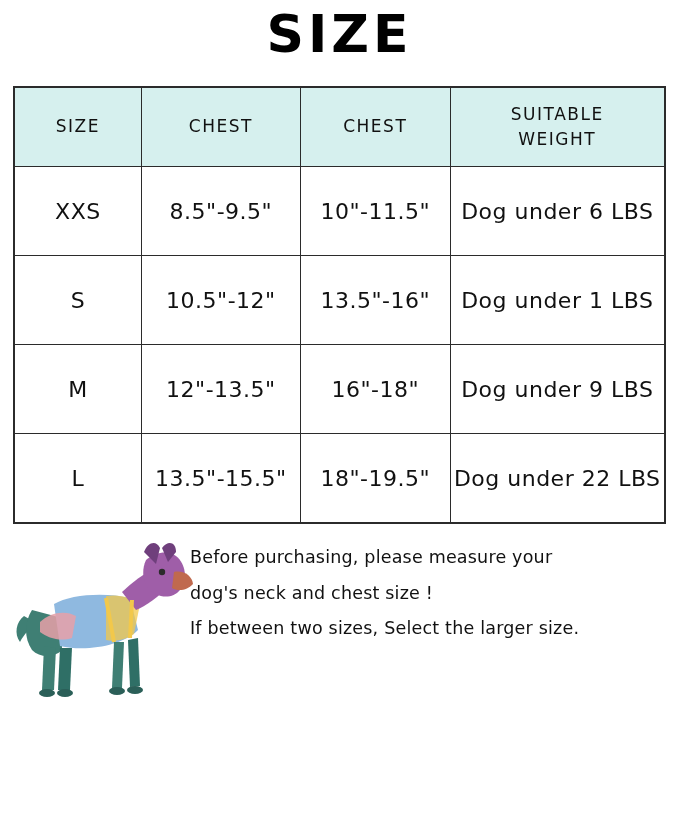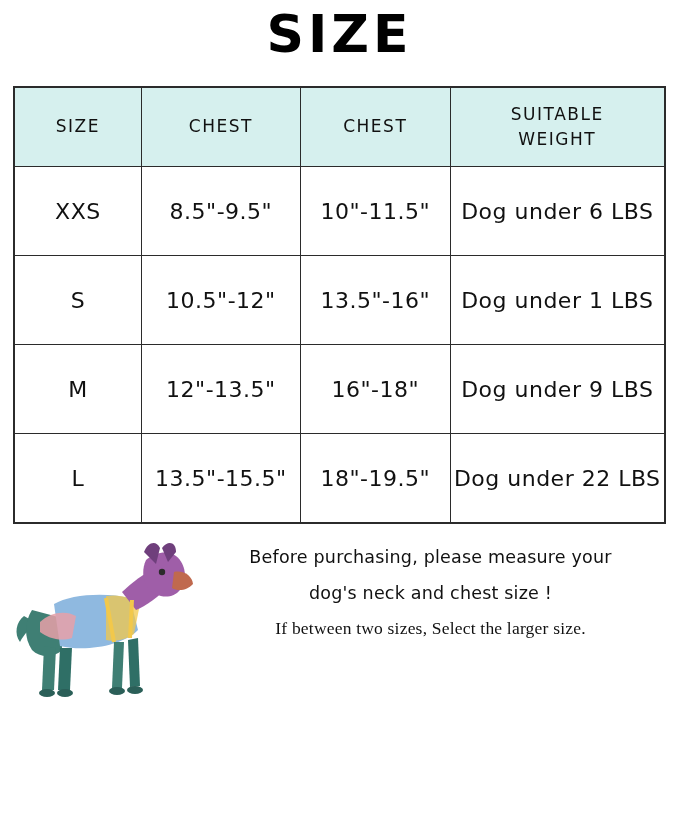--- a/index.html
+++ b/index.html
@@ -76,30 +76,30 @@
     left: 10px;
     top: 0;
     width: 185px;
     height: 168px;
   }
   .notes {
     position: absolute;
     left: 190px;
     top: 8px;
     right: 8px;
-    text-align: center;
+    text-align: left;
   }
   .notes p {
     margin: 0 0 12px 0;
     font-size: 17.5px;
     line-height: 1.35;
     color: #111111;
     letter-spacing: 0.2px;
   }
-  .notes p:last-child { margin-bottom: 8px; font-family: Liberation Serif, serif; }
+  .notes p:last-child { margin-bottom: 8px; }
 </style>
 </head>
 <body>
 
 <div class="page">
 
   <div class="title">SIZE</div>
 
   <div class="table-wrap">
     <table class="size-table">

